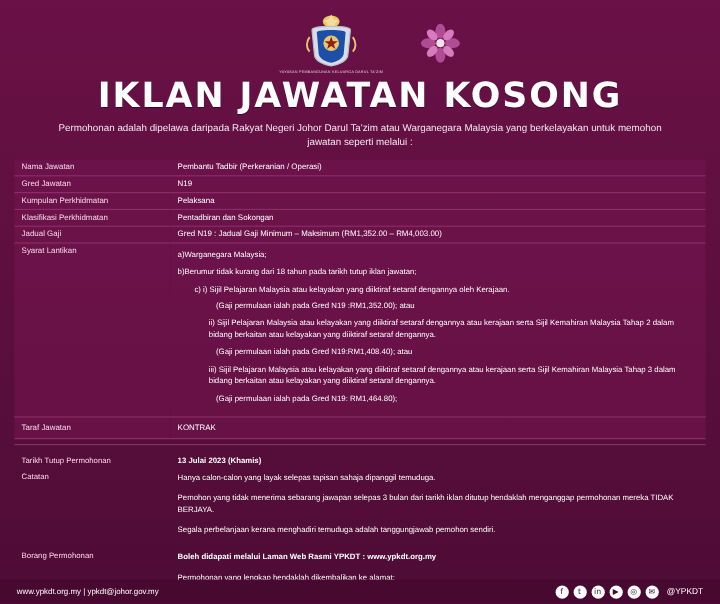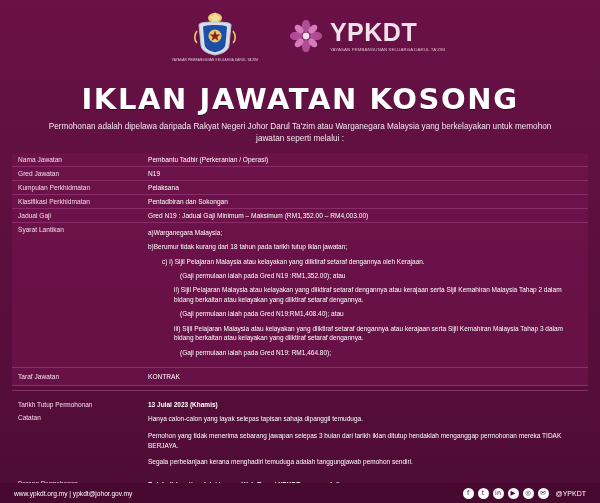--- a/index.html
+++ b/index.html
@@ -39,21 +39,21 @@
     font-size: 4.4px; color: #e0bdd2; letter-spacing: .1px; margin-top: 2px;
     white-space: nowrap;
   }
   
   .title {
     text-align: center;
     font-size: 29px;
     font-weight: bold;
     letter-spacing: 1.6px;
     color: #ffffff;
-    margin-top: 20px;
+    margin-top: 0;
     text-shadow: 0 1px 0 #3c0827;
     font-family: "DejaVu Sans", sans-serif;
   }
   .subtitle {
     text-align: center;
     font-size: 8.2px;
     color: #f3e6ee;
     line-height: 1.45;
     margin: 5px 24px 8px 24px;
   }
@@ -149,24 +149,20 @@
             <ellipse cx="27" cy="17" rx="6.2" ry="4.2"></ellipse>
           </g>
           <g fill="#d67bbd">
             <ellipse cx="10.2" cy="10.2" rx="5.4" ry="3.4" transform="rotate(45 10.2 10.2)"></ellipse>
             <ellipse cx="23.8" cy="10.2" rx="5.4" ry="3.4" transform="rotate(-45 23.8 10.2)"></ellipse>
             <ellipse cx="10.2" cy="23.8" rx="5.4" ry="3.4" transform="rotate(-45 10.2 23.8)"></ellipse>
             <ellipse cx="23.8" cy="23.8" rx="5.4" ry="3.4" transform="rotate(45 23.8 23.8)"></ellipse>
           </g>
           <circle cx="17" cy="17" r="3.4" fill="#f0e2ea"></circle>
         </svg>
-      </div>
-      <div>
-        <div class="ypkdt-word">YPKDT</div>
-        <div class="ypkdt-sub">YAYASAN PEMBANGUNAN KELUARGA DARUL TA'ZIM</div>
       </div>
     </div>
   </div>
 
   <div class="title">IKLAN JAWATAN KOSONG</div>
   <div class="subtitle">Permohonan adalah dipelawa daripada Rakyat Negeri Johor Darul Ta'zim atau Warganegara Malaysia yang berkelayakan untuk memohon jawatan seperti melalui :</div>
 
   <table class="table">
     <tbody>
       <tr class="boxed">

